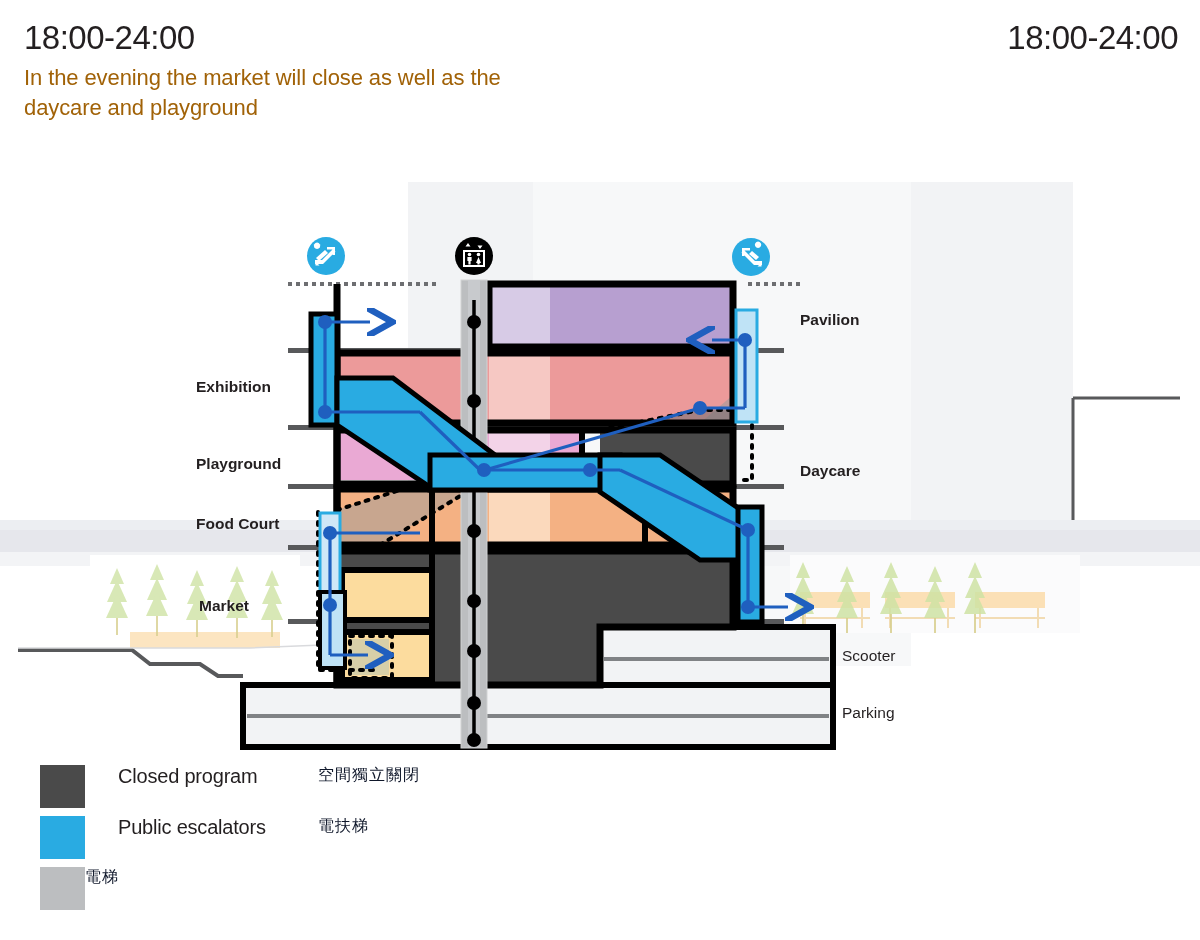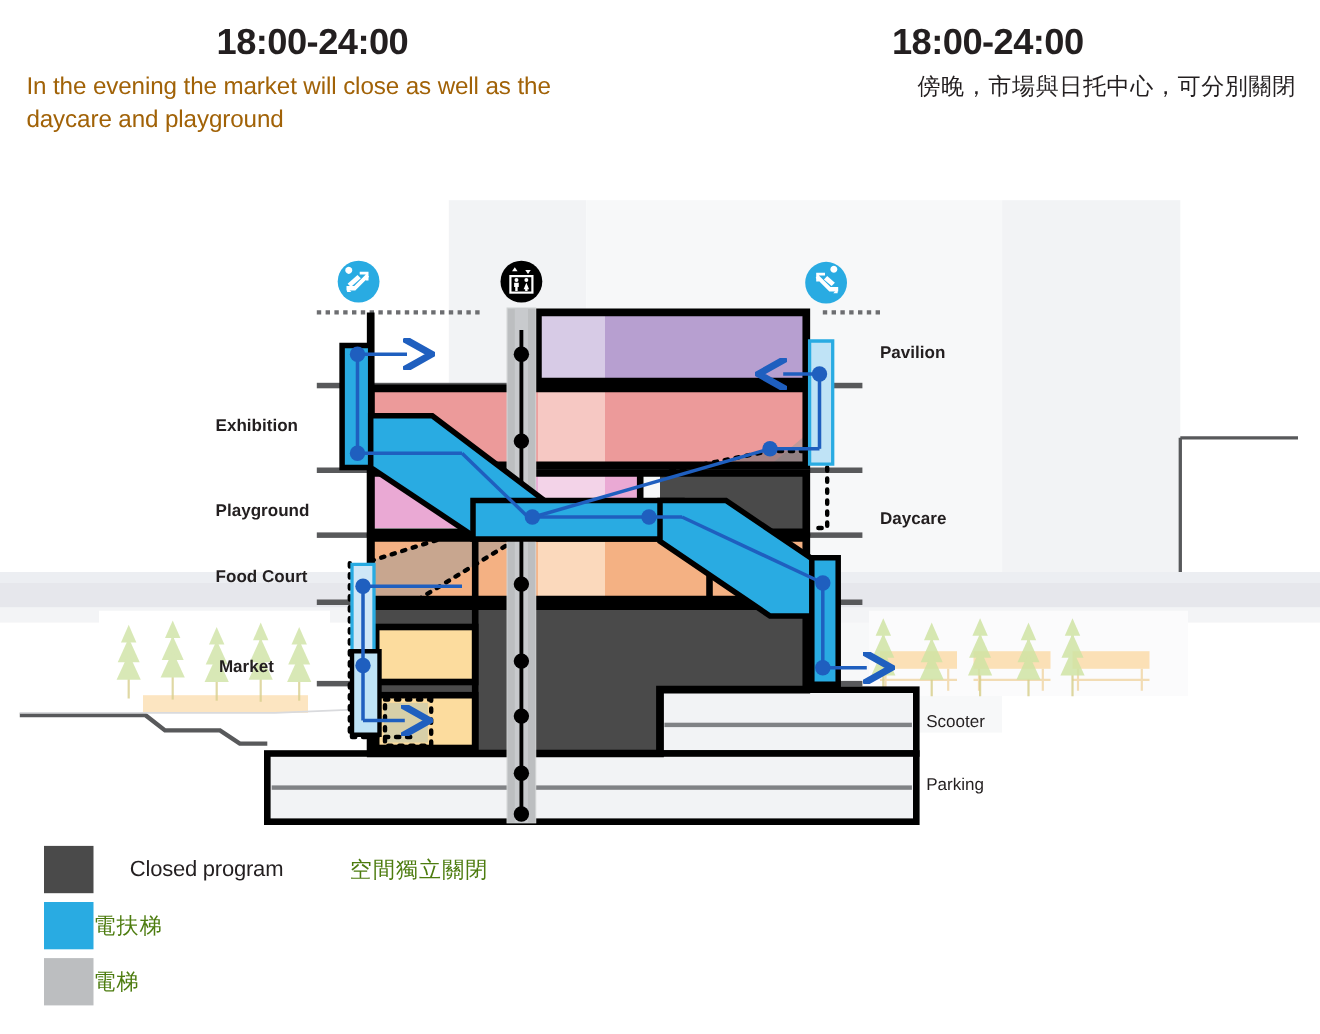--- a/index.html
+++ b/index.html
@@ -31,25 +31,24 @@
   }
   .hdr-right {
     position: absolute;
     right: 22px;
     top: 20px;
     width: 560px;
     text-align: right;
   }
   .hdr-time {
     font-size: 33px;
-    font-weight: 700;
+    font-weight: 400;
     letter-spacing: -0.5px;
     line-height: 1.12;
     color: #231f20;
-    text-align: center;
   }
   .hdr-sub {
     font-size: 22px;
     font-weight: 400;
     line-height: 1.35;
     color: #a16207;
     margin-top: 6px;
     letter-spacing: -0.1px;
   }
   .hdr-sub-cn {
@@ -73,54 +72,52 @@
 
   
   .legend {
     position: absolute;
     top: 765px;
     left: 24px;
     width: 700px;
   }
   .legend-row {
     display: flex;
-    align-items: center;
     height: 51px;
     padding-left: 16px;
   }
   .swatch {
     width: 45px;
     height: 43px;
     flex: 0 0 45px;
   }
   .legend-en {
     margin-left: 33px;
     width: 200px;
     font-size: 20px;
     color: #231f20;
     letter-spacing: -0.2px;
   }
   .legend-cn {
     margin-left: 0px;
-    font-size: 20px;
-    color: #4d7c0f;
+    font-size: 16px;
+    color: #0f172a;
     letter-spacing: 1px;
   }
 </style>
 </head>
 <body>
 
 <div class="header">
   <div class="hdr-left">
     <div class="hdr-time">18:00-24:00</div>
     <div class="hdr-sub">In the evening the market will close as well as the daycare and playground</div>
   </div>
   <div class="hdr-right">
     <div class="hdr-time">18:00-24:00</div>
-    <div class="hdr-sub-cn">傍晚，市場與日托中心，可分別關閉</div>
   </div>
 </div>
 
 <div class="diagram-wrap">
 <svg width="1200" height="590" viewBox="0 170 1200 590" xmlns="http://www.w3.org/2000/svg">
   <defs>
     <marker id="arrowBlue" markerWidth="9" markerHeight="9" refX="1" refY="4.5" orient="auto">
       <path d="M0,0 L8,4.5 L0,9" fill="none" stroke="#1f5fbf" stroke-width="2"></path>
     </marker>
     <clipPath id="treeClipLeft">
@@ -421,19 +418,20 @@
 </div>
 
 <div class="legend">
   <div class="legend-row">
     <div class="swatch" style="background:#4a4a4a"></div>
     <div class="legend-en">Closed program</div>
     <div class="legend-cn">空間獨立關閉</div>
   </div>
   <div class="legend-row">
     <div class="swatch" style="background:#29ABE2"></div>
+    <div class="legend-en">Public escalators</div>
     <div class="legend-cn">電扶梯</div>
   </div>
   <div class="legend-row">
     <div class="swatch" style="background:#bcbec0"></div>
     <div class="legend-cn">電梯</div>
   </div>
 </div>
 
 </body></html>

